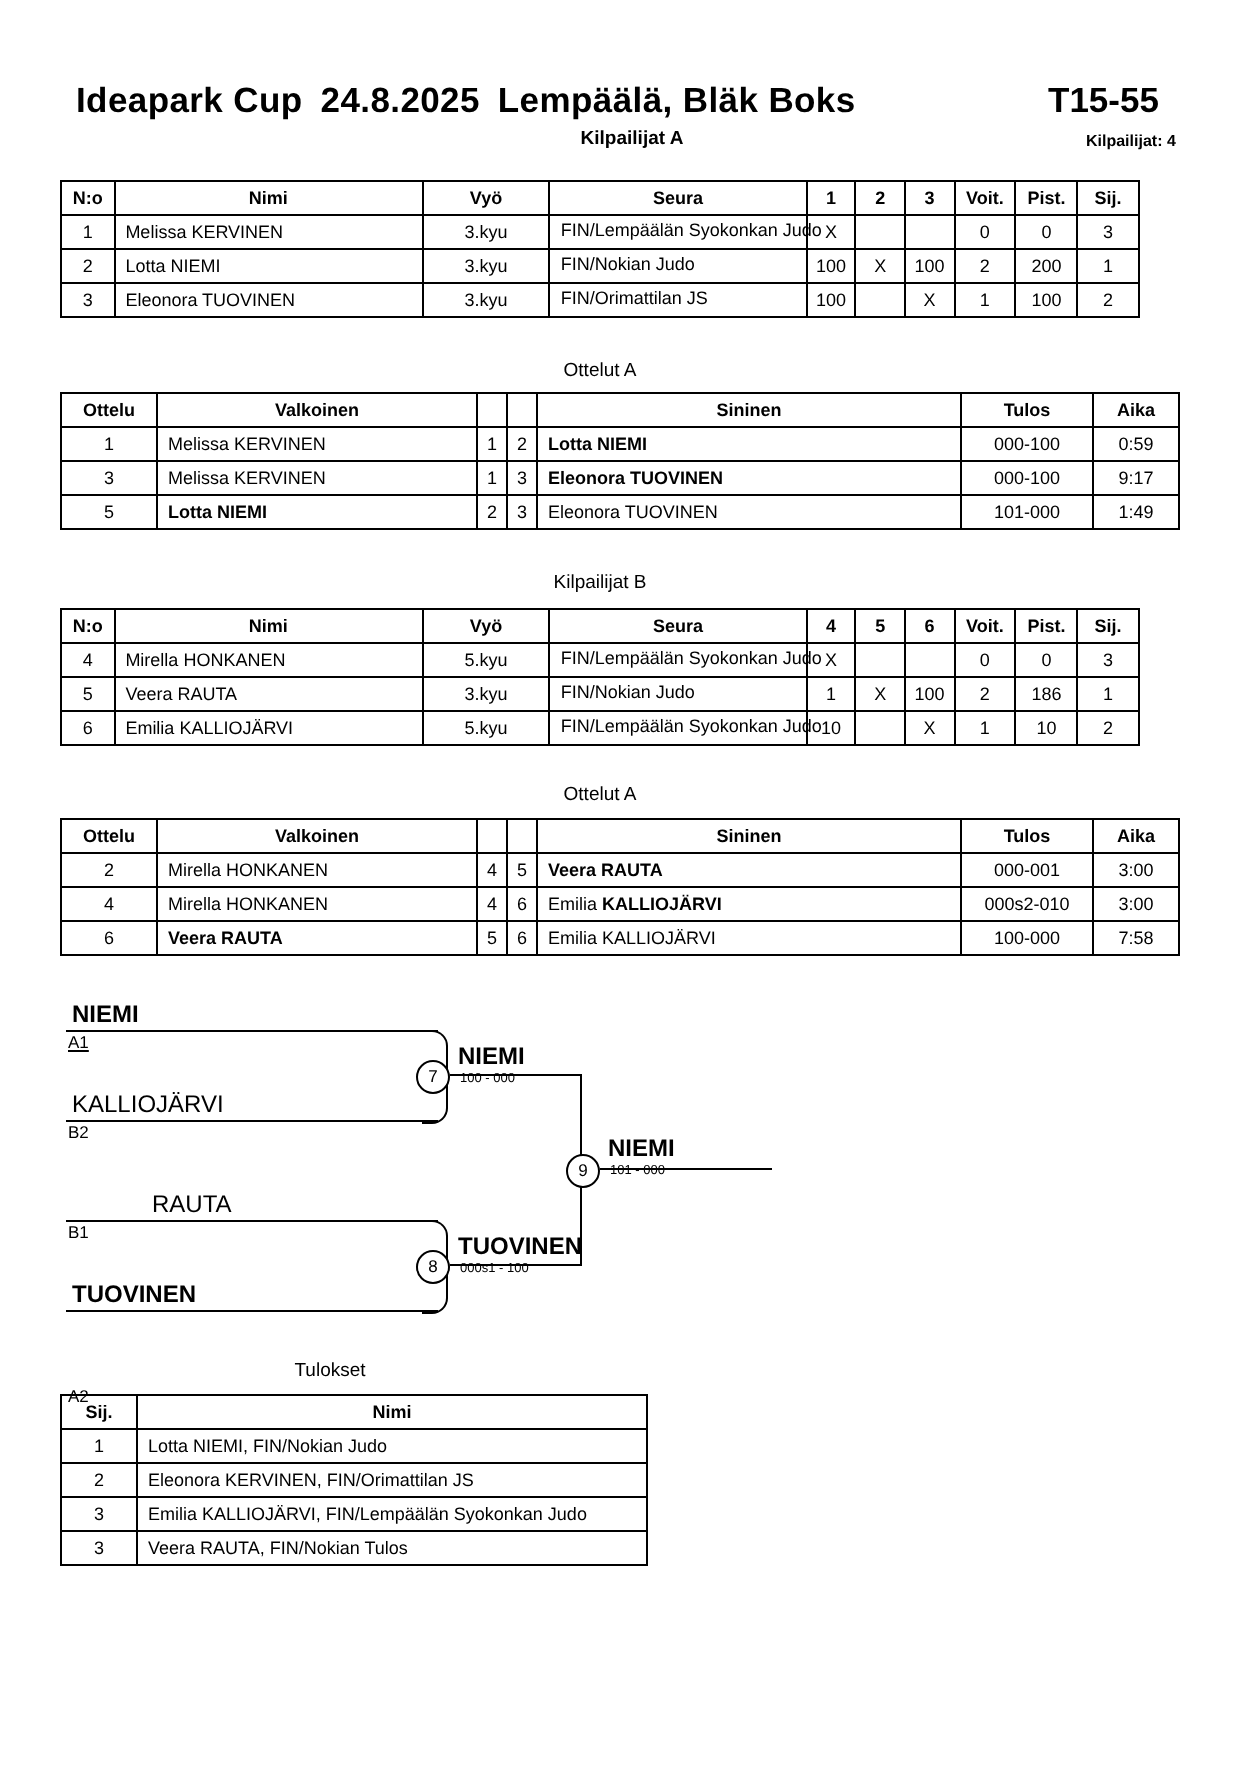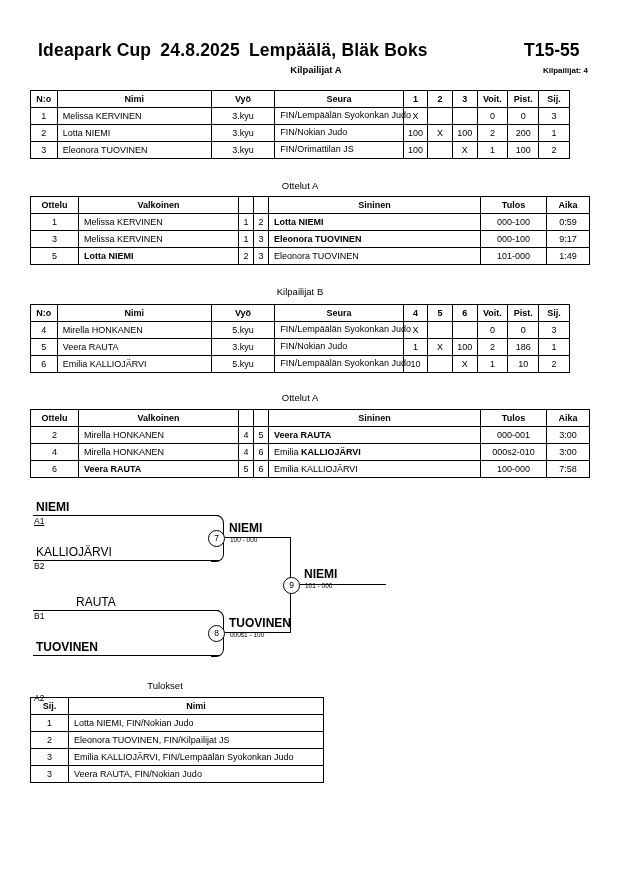--- a/index.html
+++ b/index.html
@@ -496,24 +496,24 @@
       <th class="c">Nimi</th>
     </tr>
   </thead>
   <tbody>
     <tr>
       <td class="c">1</td>
       <td class="l"><span>Lotta NIEMI, FIN/Nokian Judo</span></td>
     </tr>
     <tr>
       <td class="c">2</td>
-      <td class="l"><span>Eleonora TUOVINEN, FIN/Kilpailijat JS</span></td>
+      <td class="l"><span>Eleonora KERVINEN, FIN/Orimattilan JS</span></td>
     </tr>
     <tr>
       <td class="c">3</td>
       <td class="l"><span>Emilia KALLIOJÄRVI, FIN/Lempäälän Syokonkan Judo</span></td>
     </tr>
     <tr>
       <td class="c">3</td>
-      <td class="l"><span>Veera RAUTA, FIN/Nokian Judo</span></td>
+      <td class="l"><span>Veera RAUTA, FIN/Nokian Tulos</span></td>
     </tr>
   </tbody>
 </table>
 
 </body></html>

